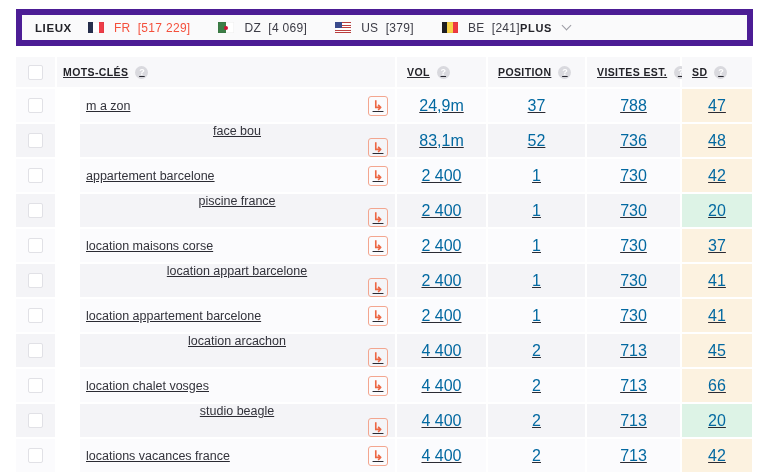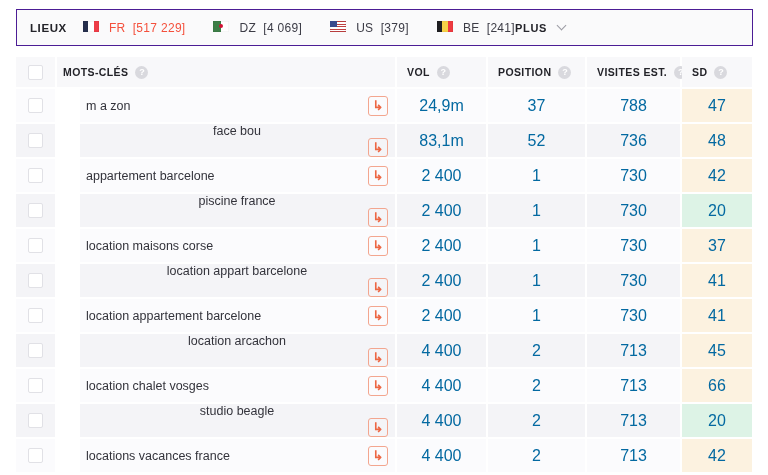--- a/index.html
+++ b/index.html
@@ -18,46 +18,46 @@
   html,body{margin:0;padding:0;}
   body{
     width:768px;height:475px;overflow:hidden;background:#ffffff;
     font-family:"Liberation Sans", sans-serif;color:var(--ink);
     -webkit-font-smoothing:antialiased;
   }
   .wrap{padding:9px 15px 0 16px;}
 
   
   .topbar{
-    width:737px;height:37px;background:#fafafb;border:1px solid #4c1d95;
+    width:737px;height:37px;background:#fafafb;border:6px solid #4c1d95;
     display:flex;align-items:center;padding:0 13px;
   }
   .topbar-label{font-size:11.5px;font-weight:bold;letter-spacing:.6px;color:#232329;}
-  .loc{display:flex;align-items:flex-start;margin-left:28px;cursor:pointer;}
+  .loc{display:flex;align-items:center;margin-left:28px;cursor:pointer;}
   .loc:first-of-type{margin-left:16px;}
   .loc .code{font-size:12px;letter-spacing:.3px;color:var(--ink-soft);margin-left:10px;white-space:nowrap;}
   .loc.active .code{color:var(--accent);}
   .flag{width:16px;height:11px;display:inline-block;position:relative;flex:0 0 auto;
         box-shadow:inset 0 0 0 0.5px rgba(0,0,0,.07);}
   .flag.fr{background:linear-gradient(to right,#262f4d 0 33%,#ffffff 33% 66%,#ee3d48 66% 100%);}
   .flag.dz{background:linear-gradient(to right,#3d7e47 0 50%,#ffffff 50% 100%);}
   .flag.dz::after{content:"";position:absolute;left:6px;top:3.5px;width:4px;height:4px;border-radius:50%;background:#d21034;}
   .flag.us{background:repeating-linear-gradient(to bottom,#bf4040 0 1.3px,#ffffff 1.3px 2.6px);}
   .flag.us::after{content:"";position:absolute;left:0;top:0;width:7px;height:6px;background:#3a4a8c;}
   .flag.be{background:linear-gradient(to right,#1f1f22 0 33%,#f7d247 33% 66%,#ef3a40 66% 100%);}
   .plus{display:flex;align-items:center;cursor:pointer;}
   .plus-label{font-size:11px;font-weight:bold;letter-spacing:.7px;color:#232329;}
   .chev{width:7px;height:7px;border-right:1.6px solid #9b9ba3;border-bottom:1.6px solid #9b9ba3;
         transform:rotate(45deg);margin-left:11px;margin-top:-4px;}
 
   
   .grid{
     display:grid;width:737px;margin-top:11px;
     grid-template-columns:39px 338px 89px 97px 93px 70px;
-    grid-template-rows:30px;grid-auto-rows:33px;gap:2px;
+    grid-template-rows:30px;grid-auto-rows:33px;gap:2px;text-decoration:underline;
   }
   .hcell{background:var(--header-bg);display:flex;align-items:center;}
   .hcell .hlabel{font-size:10.5px;font-weight:bold;letter-spacing:.4px;color:#232329;white-space:nowrap;}
   .hcell.num{padding-left:10px;}
   .hcell.kw{padding-left:6px;}
   .help{width:13px;height:13px;border-radius:50%;background:#d9d9de;color:#ffffff;
         font-size:9px;font-weight:bold;display:inline-flex;align-items:center;justify-content:center;
         margin-left:7px;flex:0 0 auto;cursor:pointer;}
   .cb-cell{display:flex;align-items:center;justify-content:center;}
   .checkbox{width:15px;height:15px;border:1px solid #e1e1e6;border-radius:2px;background:#ffffff;cursor:pointer;}

